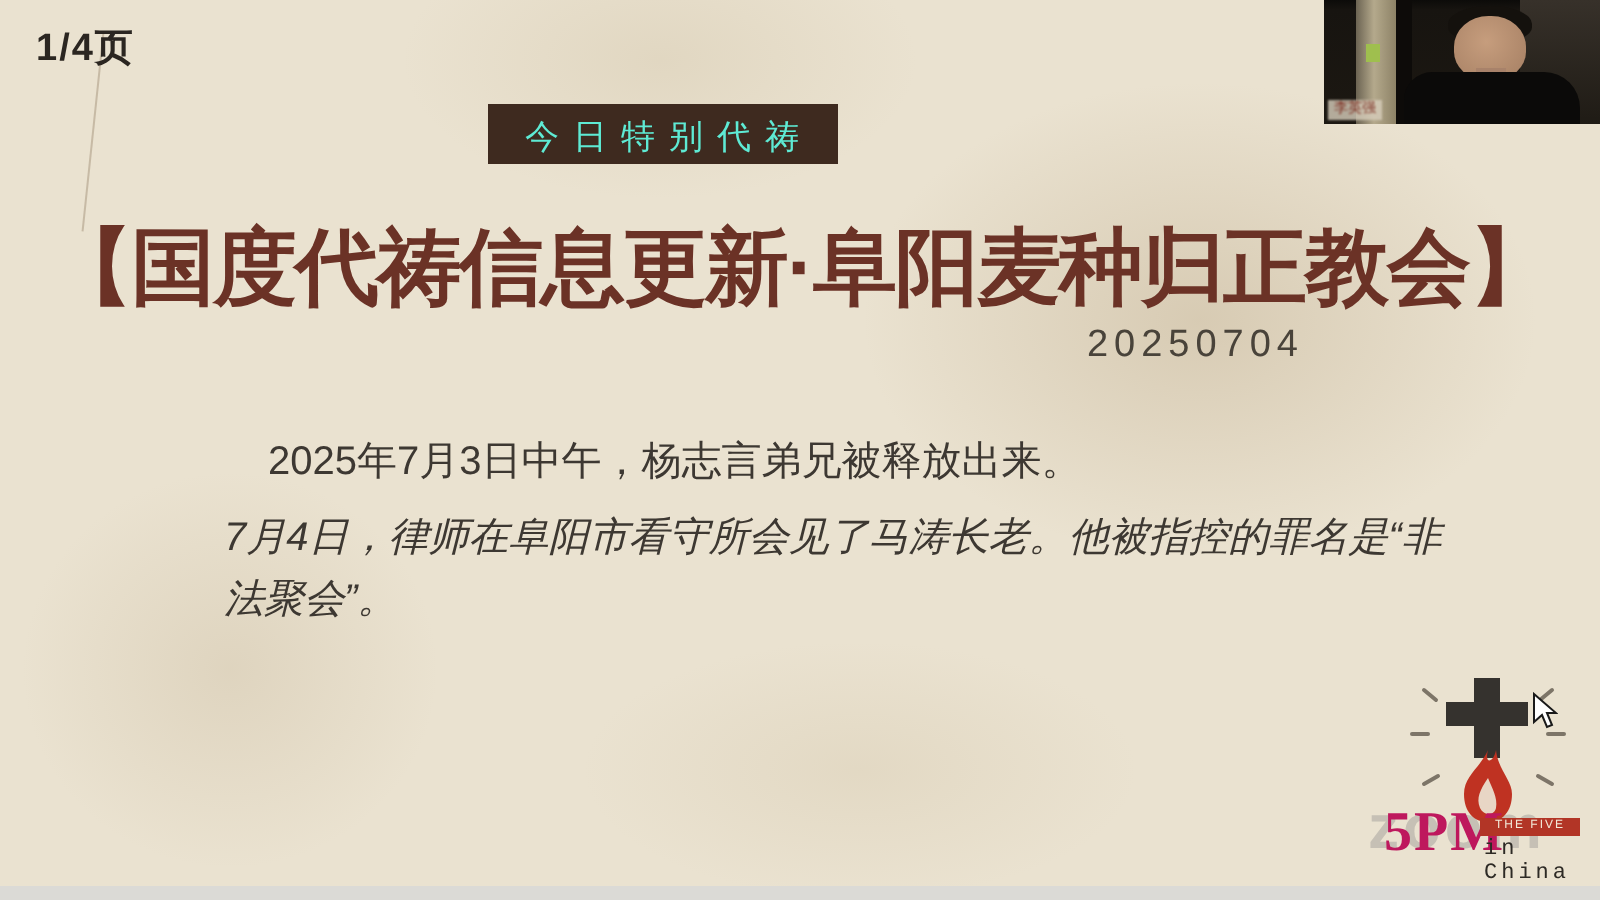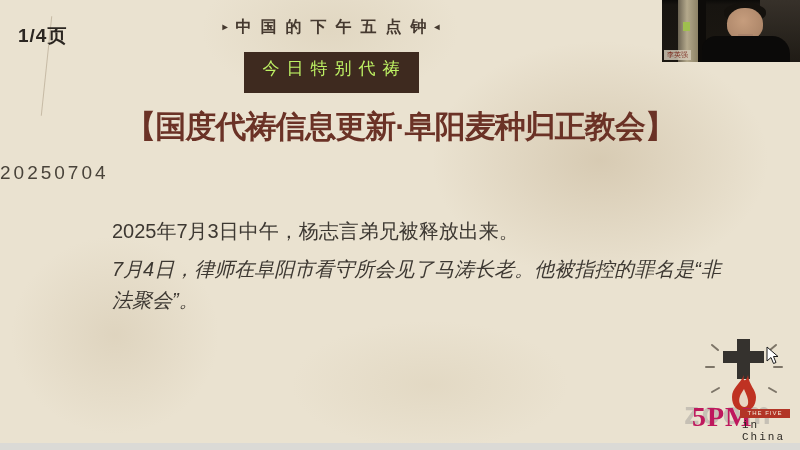--- a/index.html
+++ b/index.html
@@ -12,41 +12,41 @@
   .stain.s2{left:10px;top:235px;width:210px;height:200px;
     background:radial-gradient(ellipse at center,rgba(193,176,146,.28),rgba(193,176,146,0) 70%);}
   .stain.s3{left:290px;top:320px;width:280px;height:130px;
     background:radial-gradient(ellipse at center,rgba(200,184,152,.22),rgba(200,184,152,0) 70%);}
   .stain.s4{left:200px;top:-40px;width:260px;height:140px;
     background:radial-gradient(ellipse at center,rgba(198,182,150,.25),rgba(198,182,150,0) 70%);}
   .crack{position:absolute;left:46px;top:16px;width:1px;height:100px;
     background:rgba(125,102,76,.32);transform:rotate(6deg);}
 
   .page-ind{position:absolute;left:18px;top:11px;font-size:19px;font-weight:bold;
-    color:#2b2621;letter-spacing:1px;margin-top:12px;}
+    color:#2b2621;letter-spacing:1px;}
 
   .series{position:absolute;left:0;top:17px;width:662px;text-align:center;
     font-size:16px;color:#45392f;letter-spacing:9px;font-weight:bold;
     font-family:"Liberation Serif",serif;}
   .series .arr{font-size:10px;letter-spacing:0;vertical-align:2px;color:#45392f;}
   .series .arr.l{margin-right:8px;}
   .series .arr.r{margin-left:-1px;}
 
   .badge-wrap{position:absolute;left:0;top:52px;width:662px;text-align:center;}
-  .badge{display:inline-block;background:#3e2a1f;color:#bef264;font-size:17px;
-    letter-spacing:7px;padding:5px 12px 13px 19px;font-family:"Liberation Serif",serif;}
+  .badge{display:inline-block;background:#3e2a1f;color:#5eead4;font-size:17px;
+    letter-spacing:7px;padding:5px 12px 2px 19px;font-family:"Liberation Serif",serif;}
 
   .title{position:absolute;left:0;top:106px;width:800px;text-align:center;
-    font-size:31px;font-weight:800;color:#6b3226;letter-spacing:-1px;}
-  .date{position:absolute;left:0;top:162px;width:652px;text-align:left;
+    font-size:42px;font-weight:800;color:#6b3226;letter-spacing:-1px;}
+  .date{position:absolute;left:0;top:162px;width:652px;text-align:right;
     font-size:19px;color:#49433a;letter-spacing:3px;}
 
   .para{position:absolute;left:112px;width:615px;font-size:20px;line-height:31px;
     color:#3d3832;text-align:left;}
-  .p1{top:216px;} .p2{top:254px;font-style:italic;} .p3{top:324px;}
+  .p1{top:216px;margin-left:22px;} .p2{top:254px;font-style:italic;} .p3{top:324px;}
 
   
   .vid{position:absolute;left:662px;top:0;width:138px;height:62px;
     background:linear-gradient(180deg,#0c0b09 0%,#171410 8%,#1c1812 100%);overflow:hidden;}
   .vid .wallR{position:absolute;left:98px;top:0;width:40px;height:62px;
     background:linear-gradient(180deg,#37312a,#1f1b15);}
   .vid .door{position:absolute;left:16px;top:0;width:20px;height:62px;
     background:linear-gradient(90deg,#6b6352,#b4a98c 45%,#8d8266);}
   .vid .doorShadow{position:absolute;left:36px;top:0;width:8px;height:62px;background:#0d0b09;}
   .vid .note{position:absolute;left:21px;top:22px;width:7px;height:9px;background:#9fbf4e;}
@@ -83,23 +83,20 @@
 <div class="stage">
 
   <div class="stain s1"></div>
   <div class="stain s2"></div>
   <div class="stain s3"></div>
   <div class="stain s4"></div>
   <div class="crack"></div>
 
   <div class="page-ind">1/4页</div>
 
-  <div class="series">
-    <span class="arr l">▸</span><span>中国的下午五点钟</span><span class="arr r">◂</span>
-  </div>
 
   <div class="badge-wrap">
     <span class="badge">今日特别代祷</span>
   </div>
 
   <div class="title">【国度代祷信息更新·阜阳麦种归正教会】</div>
   <div class="date">20250704</div>
 
   <div class="para p1">2025年7月3日中午，杨志言弟兄被释放出来。</div>
   <div class="para p2">7月4日，律师在阜阳市看守所会见了马涛长老。他被指控的罪名是“非法聚会”。</div>

